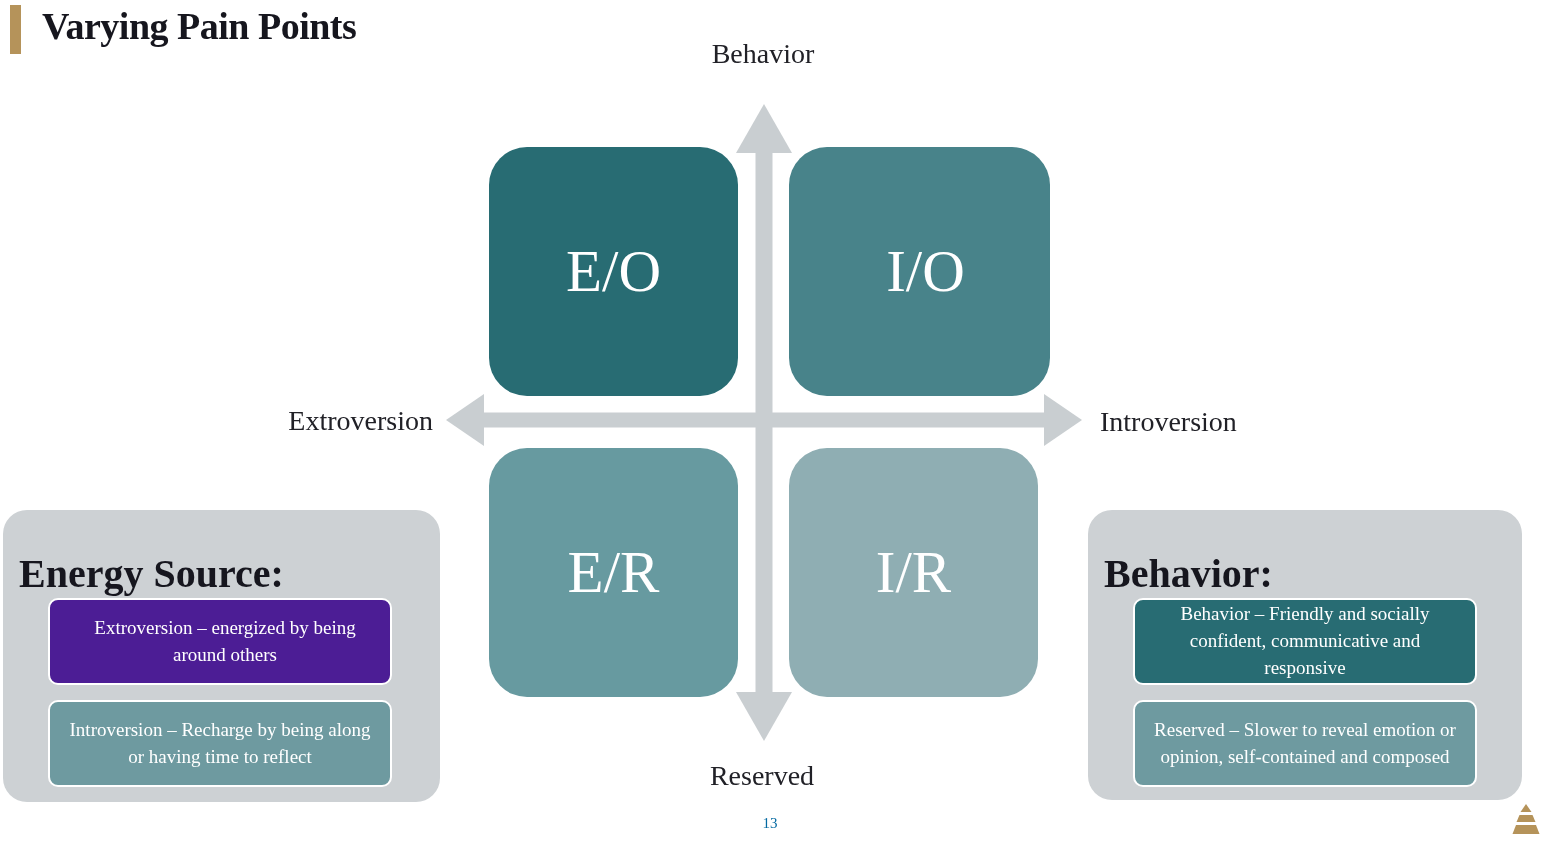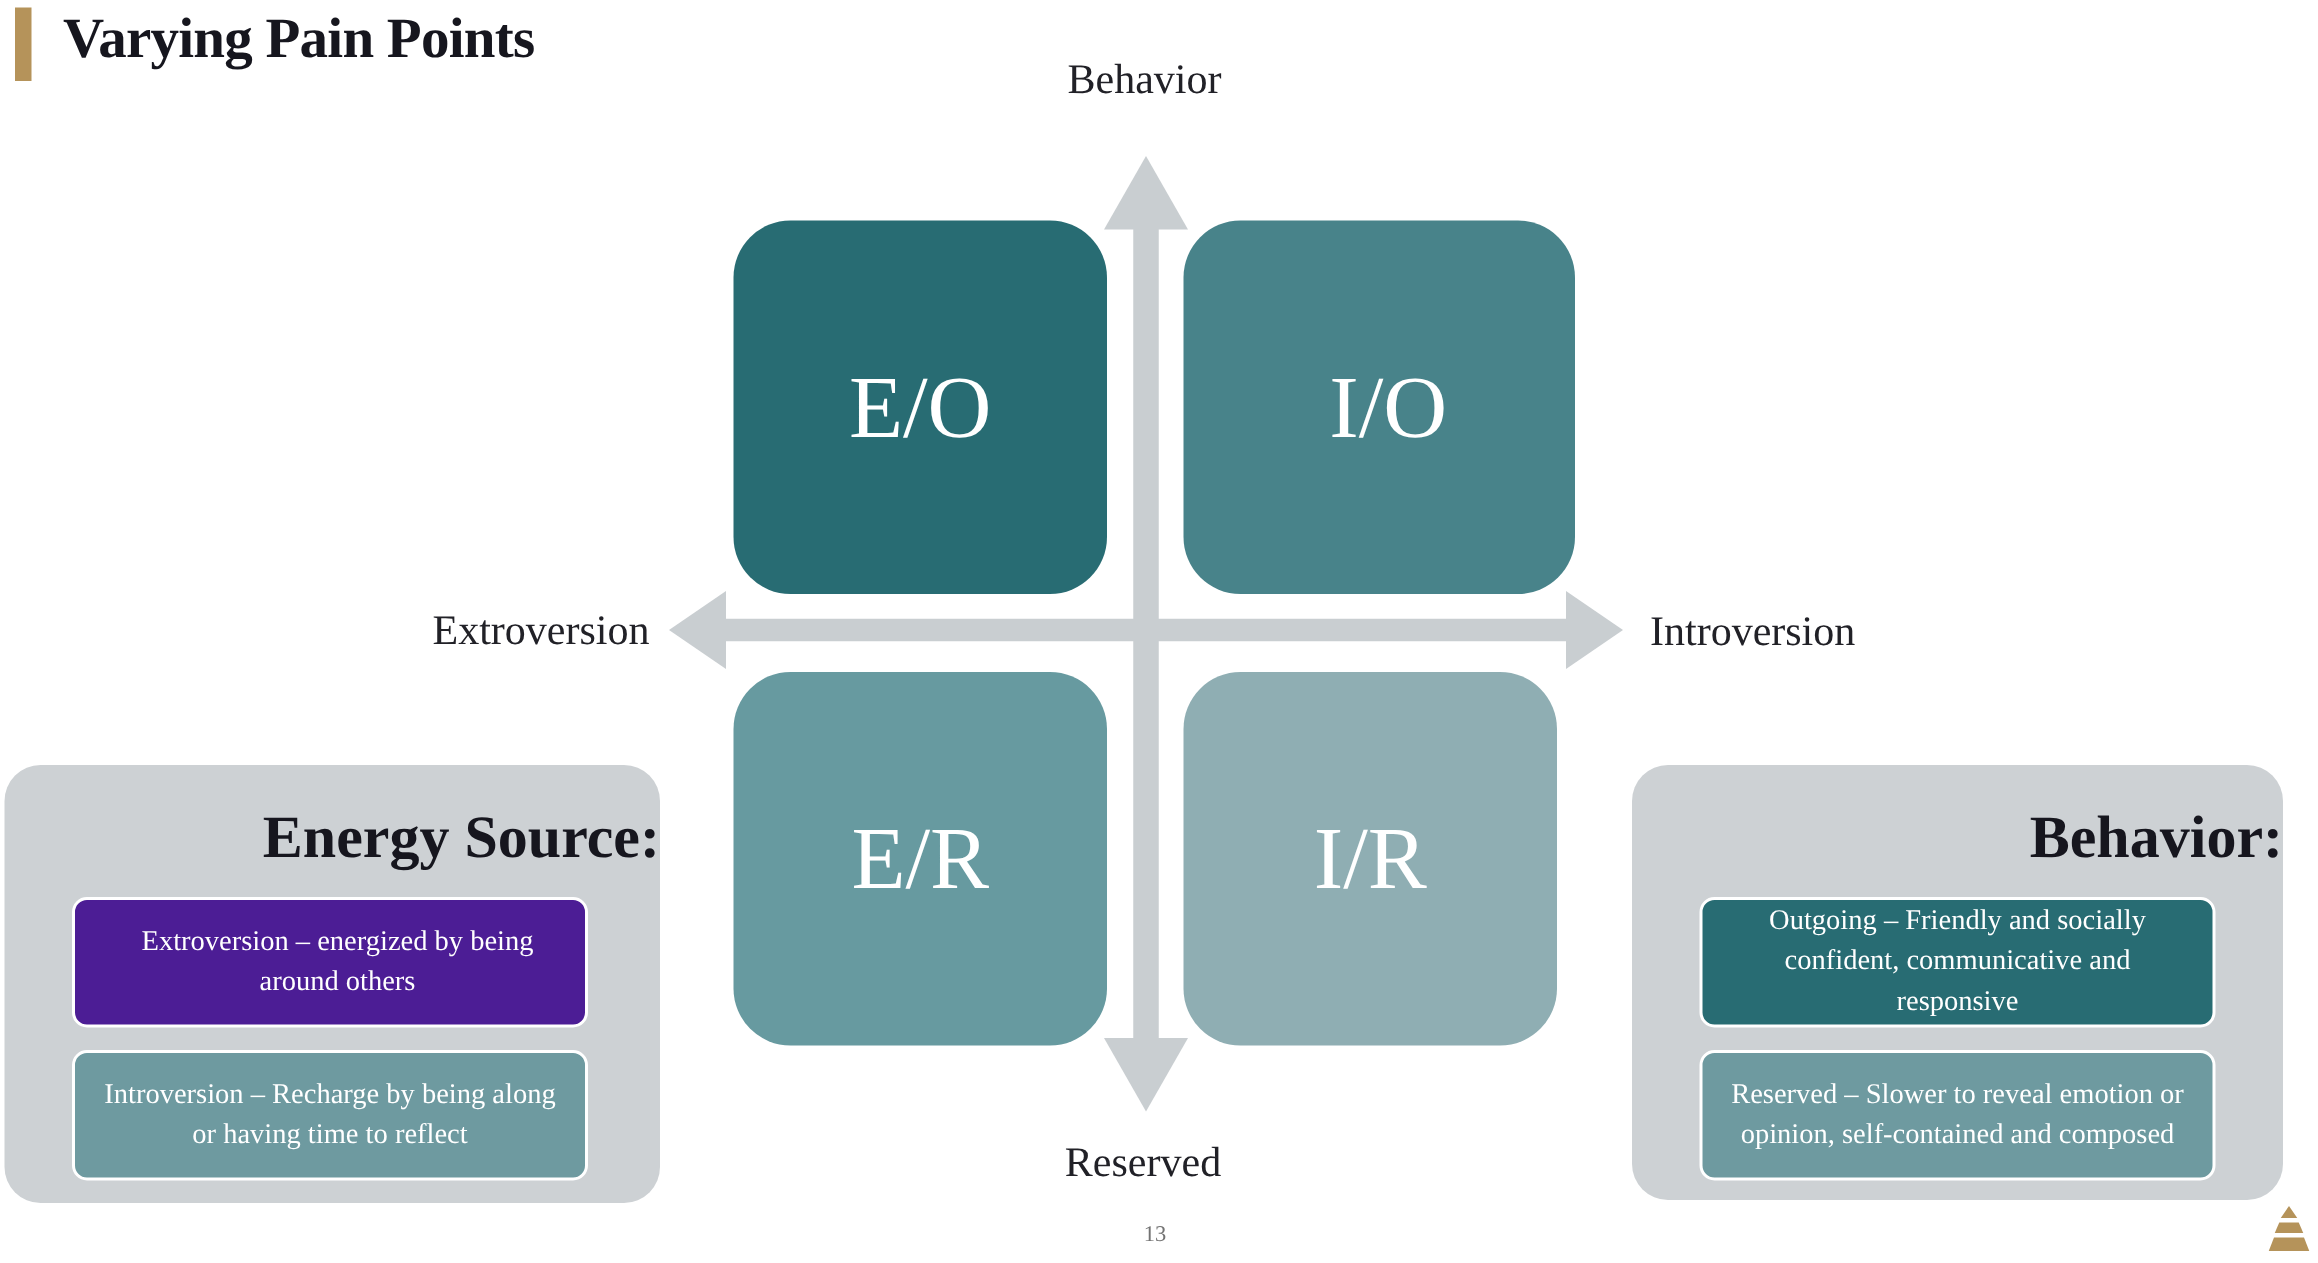--- a/index.html
+++ b/index.html
@@ -67,24 +67,24 @@
   .axis-label.right  { left: 1100px; top: 406px; }
   
   .panel {
     position: absolute;
     background: #CDD1D4;
     border-radius: 24px;
   }
   .panel.energy   { left: 3px;    top: 510px; width: 437px; height: 292px; }
   .panel.behavior { left: 1088px; top: 510px; width: 434px; height: 290px; }
   .panel-heading {
-    margin: 0;
+    margin: 16px;
     position: absolute;
     left: 0; right: 0; top: 24px;
-    text-align: right;
+    text-align: left;
     font-size: 40px;
     font-weight: 600;
     color: #16161E;
   }
   .pill {
     position: absolute;
     left: 45px;
     width: 344px;
     height: 87px;
     box-sizing: border-box;
@@ -100,21 +100,21 @@
     padding: 0 12px;
   }
   .pill.first  { top: 88px; }
   .pill.second { top: 190px; }
   
   .page-number {
     position: absolute;
     left: 770px; top: 815px;
     transform: translateX(-50%);
     font-size: 15px;
-    color: #737373;
+    color: #0369a1;
   }
   .logo {
     position: absolute;
     left: 1502px; top: 800px;
     pointer-events: none;
   }
 </style>
 </head>
 <body>
 
@@ -153,21 +153,21 @@
   <div class="axis-label right">Introversion</div>
 
   <div class="panel energy">
     <h2 class="panel-heading">Energy Source:</h2>
     <div class="pill first" style="background-color: #4c1d95; padding-left: 22px;">Extroversion – energized by being around others</div>
     <div class="pill second" style="background-color: rgb(110, 154, 160);">Introversion – Recharge by being along or having time to reflect</div>
   </div>
 
   <div class="panel behavior">
     <h2 class="panel-heading">Behavior:</h2>
-    <div class="pill first" style="background-color: rgb(40, 108, 115);">Outgoing – Friendly and socially confident, communicative and responsive</div>
+    <div class="pill first" style="background-color: rgb(40, 108, 115);">Behavior – Friendly and socially confident, communicative and responsive</div>
     <div class="pill second" style="background-color: rgb(110, 154, 160);">Reserved – Slower to reveal emotion or opinion, self-contained and composed</div>
   </div>
 
   <div class="page-number">13</div>
 
   <svg class="logo" width="40" height="40" viewBox="0 0 40 40">
     <g fill="#B5935A" stroke="none">
       <polygon points="24,4 18.5,12 29.5,12"></polygon>
       <polygon points="17.5,15 30.5,15 33.5,22 14.5,22"></polygon>
       <polygon points="14,25 34,25 37.5,34 10.5,34"></polygon>

